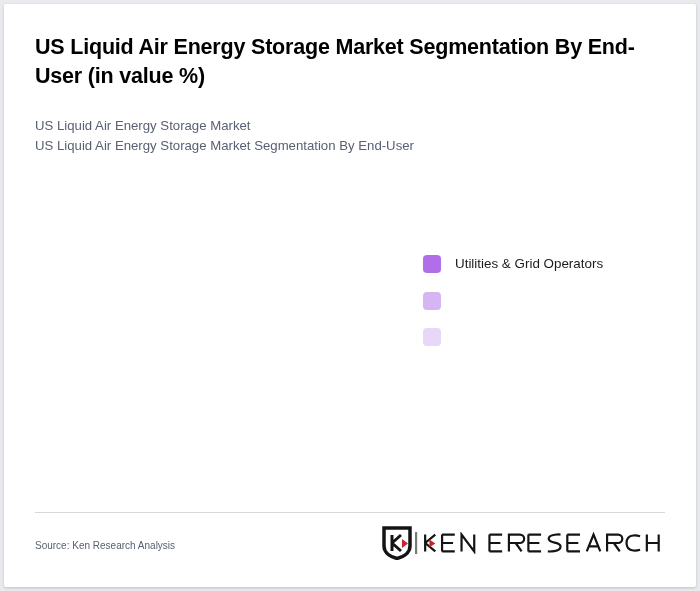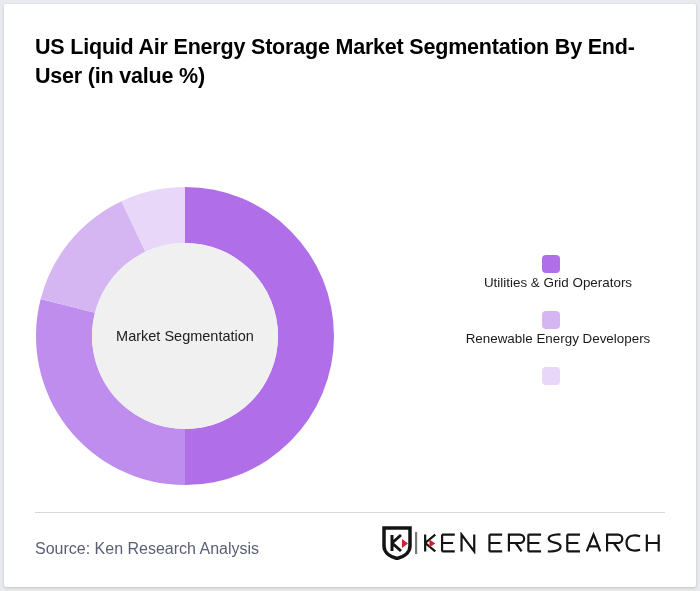--- a/index.html
+++ b/index.html
@@ -70,23 +70,22 @@
   }
 
   
   .legend{
     position:absolute;
     left:419px; top:250px;
     width:256px;
   }
   .legend-item{
     display:flex;
-    align-items:center;
+    align-items:flex-start;
     margin-bottom:17px;
-    flex-direction:column;
   }
   .legend-swatch{
     width:18px;height:18px;
     border-radius:4px;
     flex:0 0 18px;
     margin-top:1px;
   }
   .legend-label{
     margin-left:14px;
     font-size:13.4px;
@@ -97,21 +96,21 @@
   
   .divider{
     position:absolute;
     left:31px; top:508px;
     width:630px; height:1px;
     background:#d8d8d8;
   }
   .source{
     position:absolute;
     left:31px; top:536px;
-    font-size:16px;
+    font-size:10px;
     color:#5a6073;
   }
   .logo{
     position:absolute;
     right:27px; top:521px;
     display:flex;
     align-items:center;
     height:36px;
   }
   .logo-shield{
@@ -122,43 +121,33 @@
     height:22px;
   }
 </style>
 </head>
 <body>
 
 <div class="card">
 
   <div class="title">US Liquid Air Energy Storage Market Segmentation By End-User (in value %)</div>
 
+  <div class="subtitle">
+    <div>US Liquid Air Energy Storage Market</div>
+    <div>US Liquid Air Energy Storage Market Segmentation By End-User</div>
+  </div>
 
-  <div class="chart-wrap">
-    <svg class="donut" viewBox="0 0 298 298">
-      <g id="donut-slices">
-          <path d="M 149 0 A 149 149 0 0 1 149 298 L 149 242 A 93 93 0 0 0 149 56 Z" fill="#b06fe8"></path>
-          <path d="M 149 298 A 149 149 0 0 1 4.6811089918339235 111.94520681243674 L 58.92176601503729 125.87184049366857 A 93 93 0 0 0 149 242 Z" fill="#bf8ded"></path>
-          <path d="M 4.6811089918339235 111.94520681243674 A 149 149 0 0 1 85.55888555680414 14.180769182563125 L 109.40252588444821 64.8510841206602 A 93 93 0 0 0 58.92176601503729 125.87184049366857 Z" fill="#d5b6f2"></path>
-          <path d="M 85.55888555680414 14.180769182563125 A 149 149 0 0 1 148.99999999999997 0 L 148.99999999999997 56 A 93 93 0 0 0 109.40252588444821 64.8510841206602 Z" fill="#e8d7f9"></path>
-        </g>
-    </svg>
-    <div class="donut-hole">
-      <div class="donut-center-label">Market Segmentation</div>
-    </div>
-  </div>
 
   <div class="legend">
     <div class="legend-item">
       <span class="legend-swatch" style="background: rgb(176, 111, 232);"></span>
       <span class="legend-label">Utilities &amp; Grid Operators</span>
     </div>
     <div class="legend-item">
       <span class="legend-swatch" style="background: rgb(213, 182, 242);"></span>
-      <span class="legend-label">Renewable Energy Developers</span>
     </div>
     <div class="legend-item">
       <span class="legend-swatch" style="background: rgb(232, 215, 249);"></span>
     </div>
   </div>
 
   <div class="divider"></div>
   <div class="source">Source: Ken Research Analysis</div>
 
   <div class="logo">

